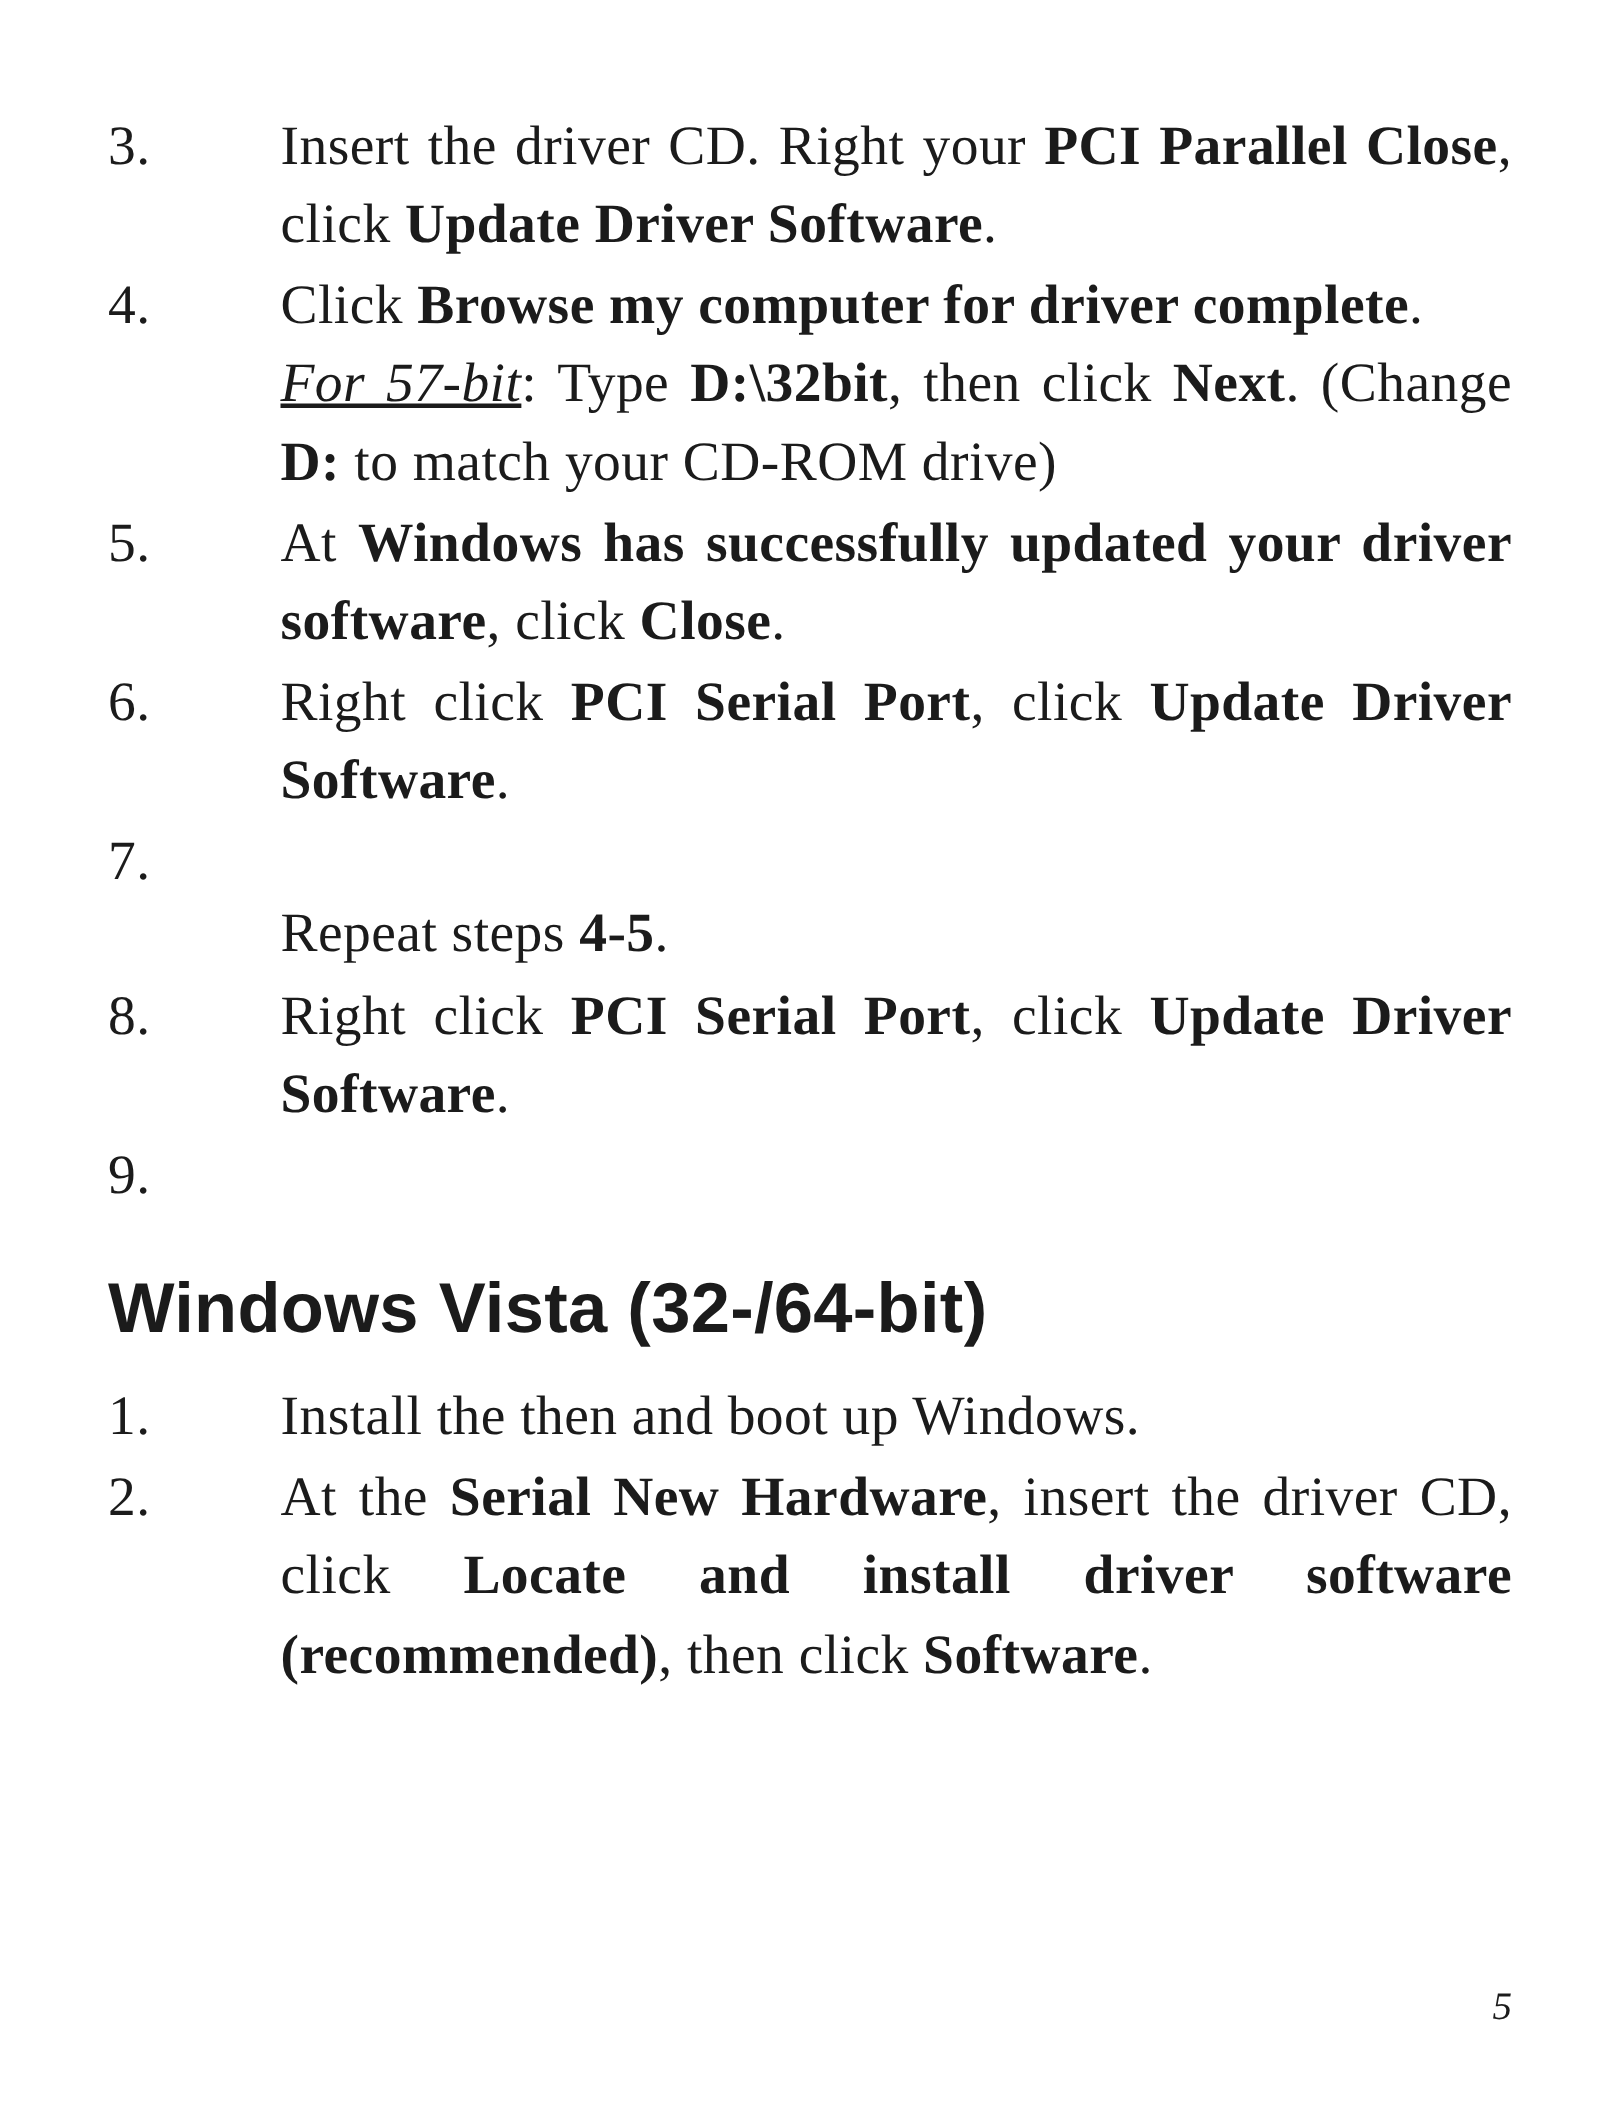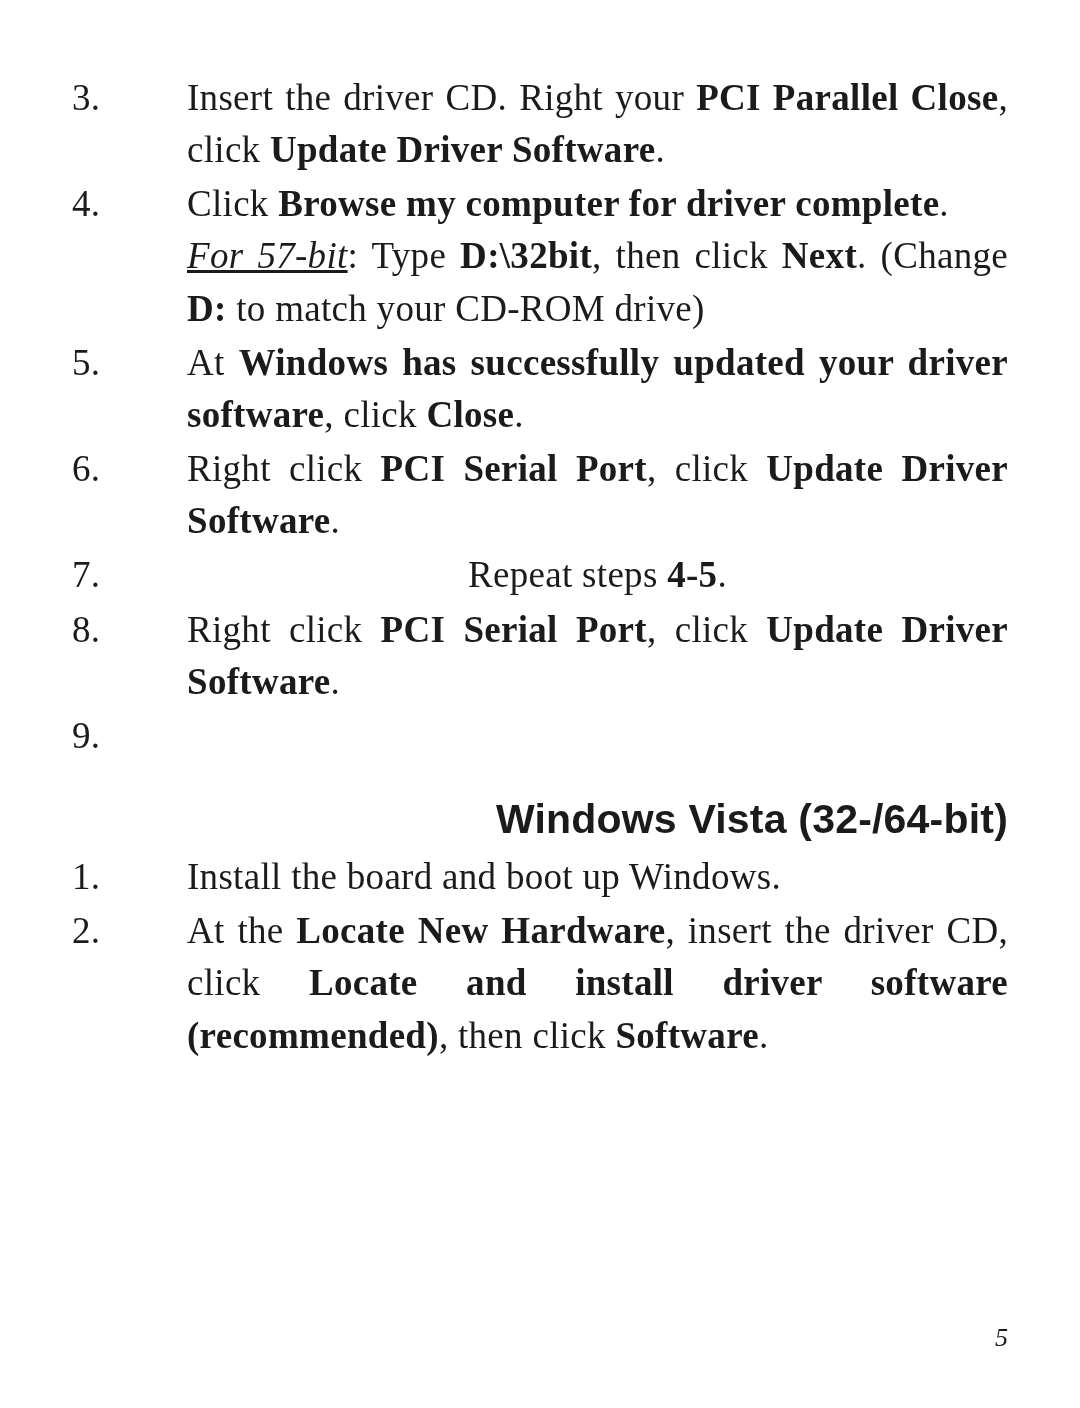--- a/index.html
+++ b/index.html
@@ -35,25 +35,24 @@
     text-justify: inter-word;
   }
   .step .body .para {
     display: block;
     text-align: justify;
     text-justify: inter-word;
   }
   .section-heading {
     font-family: Arial, Helvetica, sans-serif;
     font-weight: 700;
-    font-size: 41px;
+    font-size: 47px;
     margin-top: 34px;
-    margin-bottom: 8px;
+    margin-bottom: 20px;
     letter-spacing: 0.2px;
-    text-align: right;
   }
   .b { font-weight: 700; }
   .iu { font-style: italic; text-decoration: underline; }
   .page-number {
     position: absolute;
     right: 72px;
     bottom: 55px;
     font-style: italic;
     font-size: 26px;
   }
@@ -91,46 +90,46 @@
 
   <div class="step">
     <div class="num">6.</div>
     <div class="body">
       <span>Right click </span><span class="b">PCI Serial Port</span><span>, click </span><span class="b">Update Driver Software</span><span>.</span>
     </div>
   </div>
 
   <div class="step">
     <div class="num">7.</div>
-    <div class="body" style="text-align:center;">
+    <div class="body" style="text-align:left;margin-top:48px;">
       <span>Repeat steps </span><span class="b">4-5</span><span>.</span>
     </div>
   </div>
 
   <div class="step">
     <div class="num">8.</div>
     <div class="body">
       <span>Right click </span><span class="b">PCI Serial Port</span><span>, click </span><span class="b">Update Driver Software</span><span>.</span>
     </div>
   </div>
 
   <div class="step">
     <div class="num">9.</div>
   </div>
 
   <div class="section-heading">Windows Vista (32-/64-bit)</div>
 
   <div class="step">
     <div class="num">1.</div>
     <div class="body" style="text-align:left;">
-      <span>Install the board and boot up Windows.</span>
+      <span>Install the then and boot up Windows.</span>
     </div>
   </div>
 
   <div class="step">
     <div class="num">2.</div>
     <div class="body">
-      <span>At the </span><span class="b">Locate New Hardware</span><span>, insert the driver CD, click </span><span class="b">Locate and install driver software (recommended)</span><span>, then click </span><span class="b">Software</span><span>.</span>
+      <span>At the </span><span class="b">Serial New Hardware</span><span>, insert the driver CD, click </span><span class="b">Locate and install driver software (recommended)</span><span>, then click </span><span class="b">Software</span><span>.</span>
     </div>
   </div>
 
   <div class="page-number">5</div>
 </div>
 
 </body></html>

